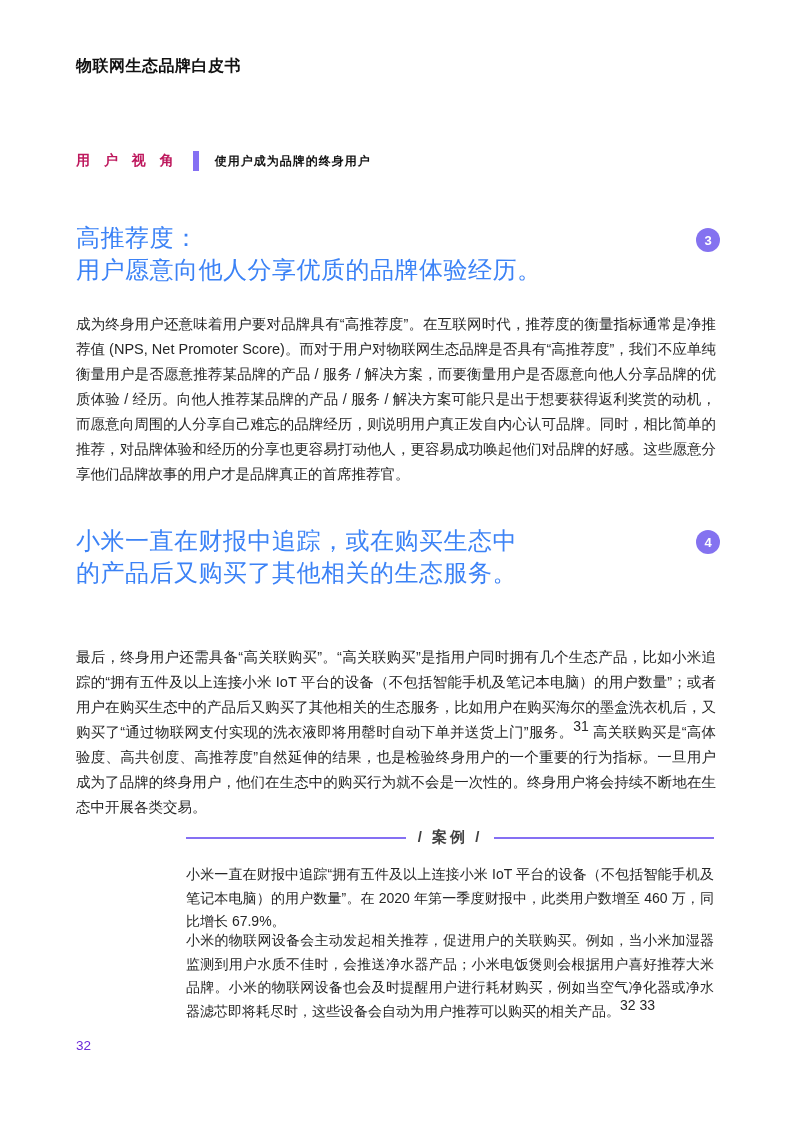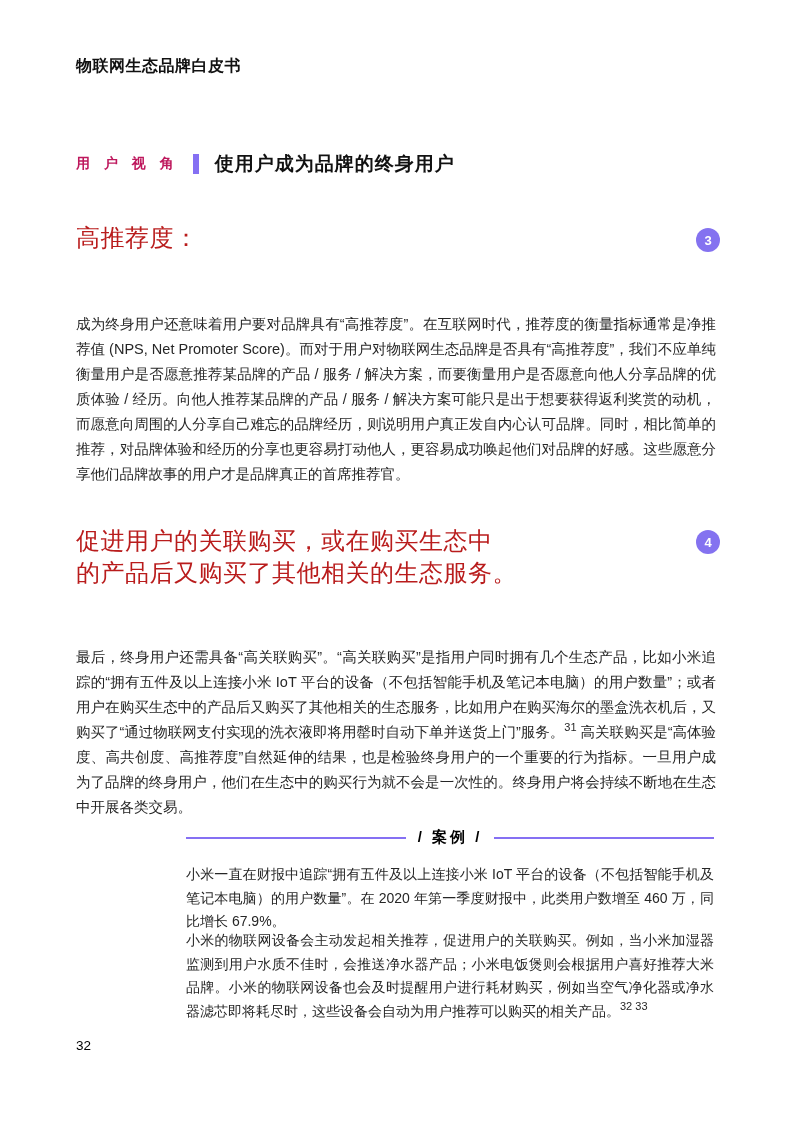--- a/index.html
+++ b/index.html
@@ -39,30 +39,30 @@
     letter-spacing: 5px;
     white-space: pre;
   }
   .section-bar {
     width: 6px;
     height: 20px;
     background: #8570F3;
     margin: 0 16px 0 14px;
   }
   .section-title {
-    font-size: 19px;
+    font-size: 12px;
     font-weight: 700;
     color: #111111;
     letter-spacing: 1px;
   }
   .big-heading {
     position: absolute;
     left: 76px;
     width: 600px;
-    color: #b91c1c;
+    color: #3b82f6;
     font-size: 24px;
     line-height: 32px;
     font-weight: 500;
     letter-spacing: 0.5px;
   }
   .heading-3 { top: 222px; }
   .heading-4 { top: 525px; }
   .num-badge {
     position: absolute;
     left: 696px;
@@ -85,39 +85,39 @@
     width: 640px;
     font-size: 14.5px;
     line-height: 25px;
     color: #262626;
     text-align: justify;
     margin: 0;
   }
   .para-1 { top: 312px; }
   .para-2 { top: 645px; }
   sup.fn {
-    font-size: 11px;
+    font-size: 14px;
     line-height: 0;
     color: #262626;
   }
   .case-divider {
     position: absolute;
     left: 186px;
     top: 828px;
     width: 528px;
     display: flex;
     align-items: center;
   }
   .case-divider .line {
     flex: 1;
     height: 2px;
     background: #8570F3;
   }
   .case-divider .label {
-    color: #000000;
+    color: #404040;
     font-size: 15px;
     font-weight: 700;
     letter-spacing: 3px;
     padding: 0 12px;
     white-space: pre;
   }
   .case-para {
     position: absolute;
     left: 186px;
     width: 528px;
@@ -127,45 +127,46 @@
     text-align: justify;
     margin: 0;
   }
   .case-1 { top: 863px; }
   .case-2 { top: 929px; }
   .page-number {
     position: absolute;
     left: 76px;
     top: 1038px;
     font-size: 13.5px;
-    color: #000000;
+    color: #6d28d9;
   }
 </style>
 </head>
 <body>
 
 <div class="page">
 
   <div class="doc-title">物联网生态品牌白皮书</div>
 
   <div class="section-header">
     <span class="section-label">用 户 视 角</span>
     <span class="section-bar"></span>
     <span class="section-title">使用户成为品牌的终身用户</span>
   </div>
 
   <div class="big-heading heading-3">
     <div>高推荐度：</div>
+    <div>用户愿意向他人分享优质的品牌体验经历。</div>
   </div>
   <div class="num-badge badge-3">3</div>
 
   <p class="body-para para-1">成为终身用户还意味着用户要对品牌具有“高推荐度”。在互联网时代，推荐度的衡量指标通常是净推荐值 (NPS, Net Promoter Score)。而对于用户对物联网生态品牌是否具有“高推荐度”，我们不应单纯衡量用户是否愿意推荐某品牌的产品 / 服务 / 解决方案，而要衡量用户是否愿意向他人分享品牌的优质体验 / 经历。向他人推荐某品牌的产品 / 服务 / 解决方案可能只是出于想要获得返利奖赏的动机，而愿意向周围的人分享自己难忘的品牌经历，则说明用户真正发自内心认可品牌。同时，相比简单的推荐，对品牌体验和经历的分享也更容易打动他人，更容易成功唤起他们对品牌的好感。这些愿意分享他们品牌故事的用户才是品牌真正的首席推荐官。</p>
 
   <div class="big-heading heading-4">
-    <div>促进用户的关联购买，或在购买生态中</div>
+    <div>小米一直在财报中追踪，或在购买生态中</div>
     <div>的产品后又购买了其他相关的生态服务。</div>
   </div>
   <div class="num-badge badge-4">4</div>
 
   <p class="body-para para-2"><span>最后，终身用户还需具备“高关联购买”。“高关联购买”是指用户同时拥有几个生态产品，比如小米追踪的“拥有五件及以上连接小米 IoT 平台的设备（不包括智能手机及笔记本电脑）的用户数量”；或者用户在购买生态中的产品后又购买了其他相关的生态服务，比如用户在购买海尔的墨盒洗衣机后，又购买了“通过物联网支付实现的洗衣液即将用罄时自动下单并送货上门”服务。</span><sup class="fn">31</sup><span> 高关联购买是“高体验度、高共创度、高推荐度”自然延伸的结果，也是检验终身用户的一个重要的行为指标。一旦用户成为了品牌的终身用户，他们在生态中的购买行为就不会是一次性的。终身用户将会持续不断地在生态中开展各类交易。</span></p>
 
   <div class="case-divider">
     <span class="line"></span>
     <span class="label">/ 案例 /</span>
     <span class="line"></span>

